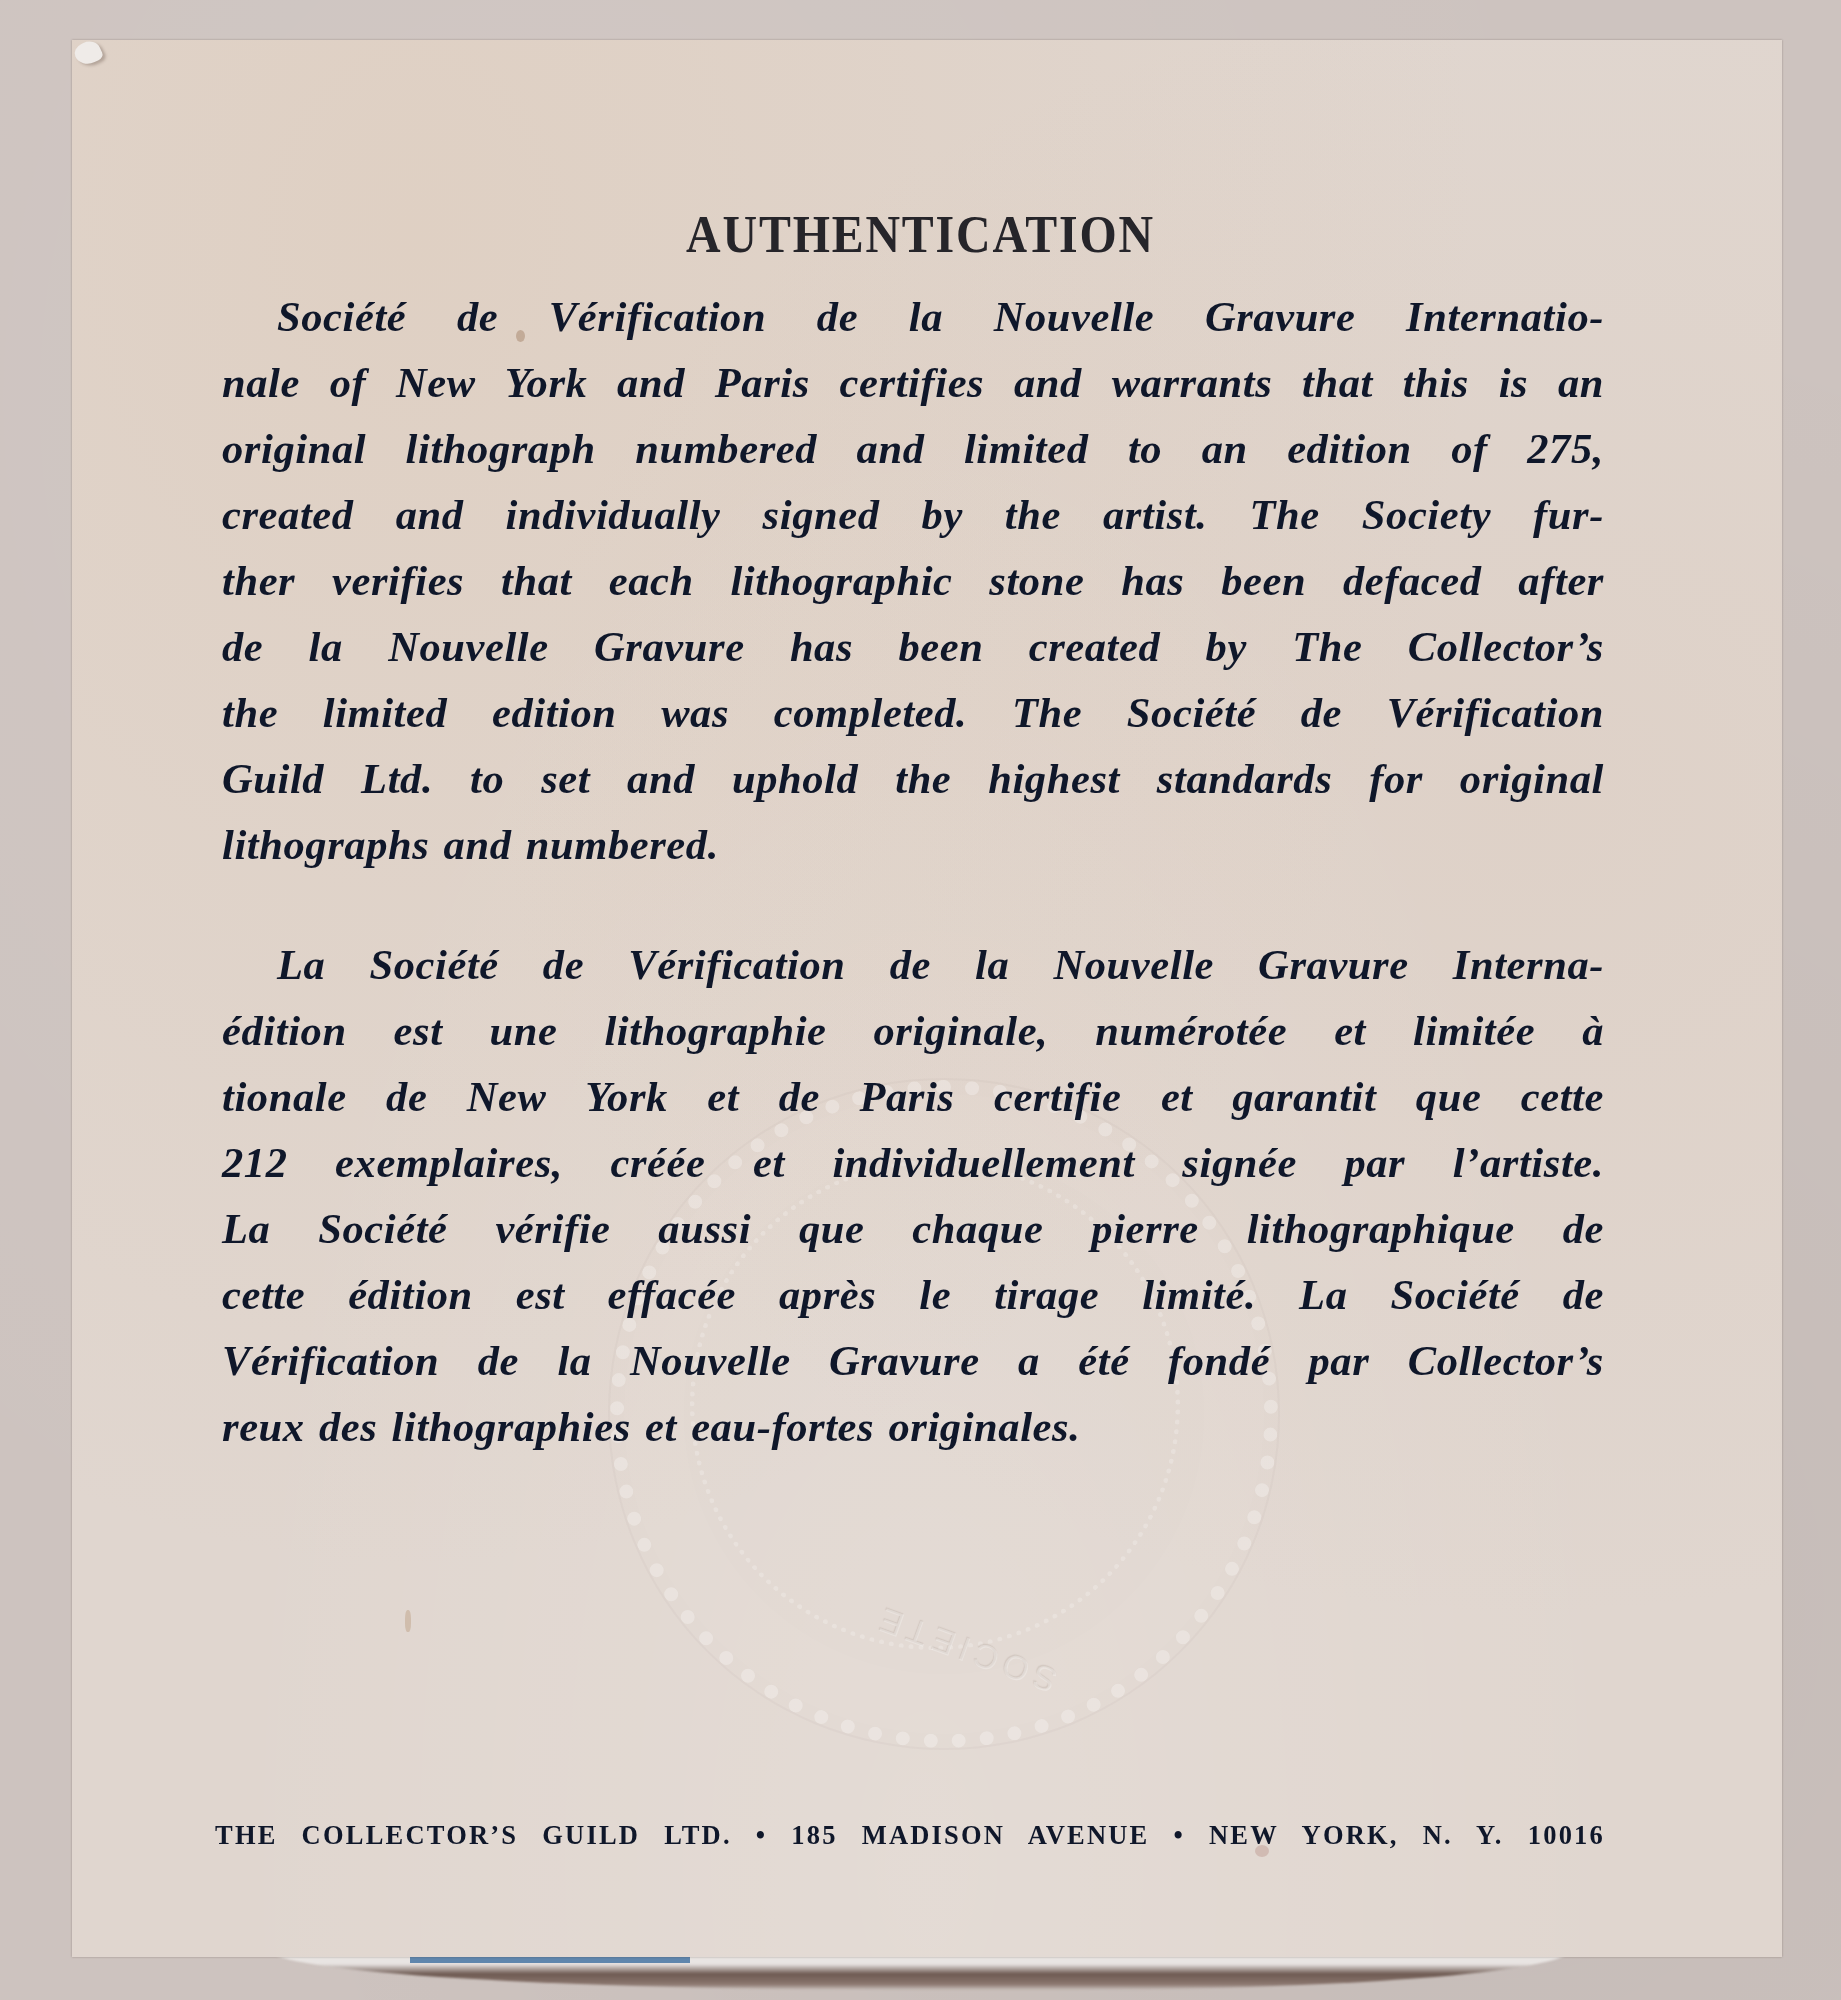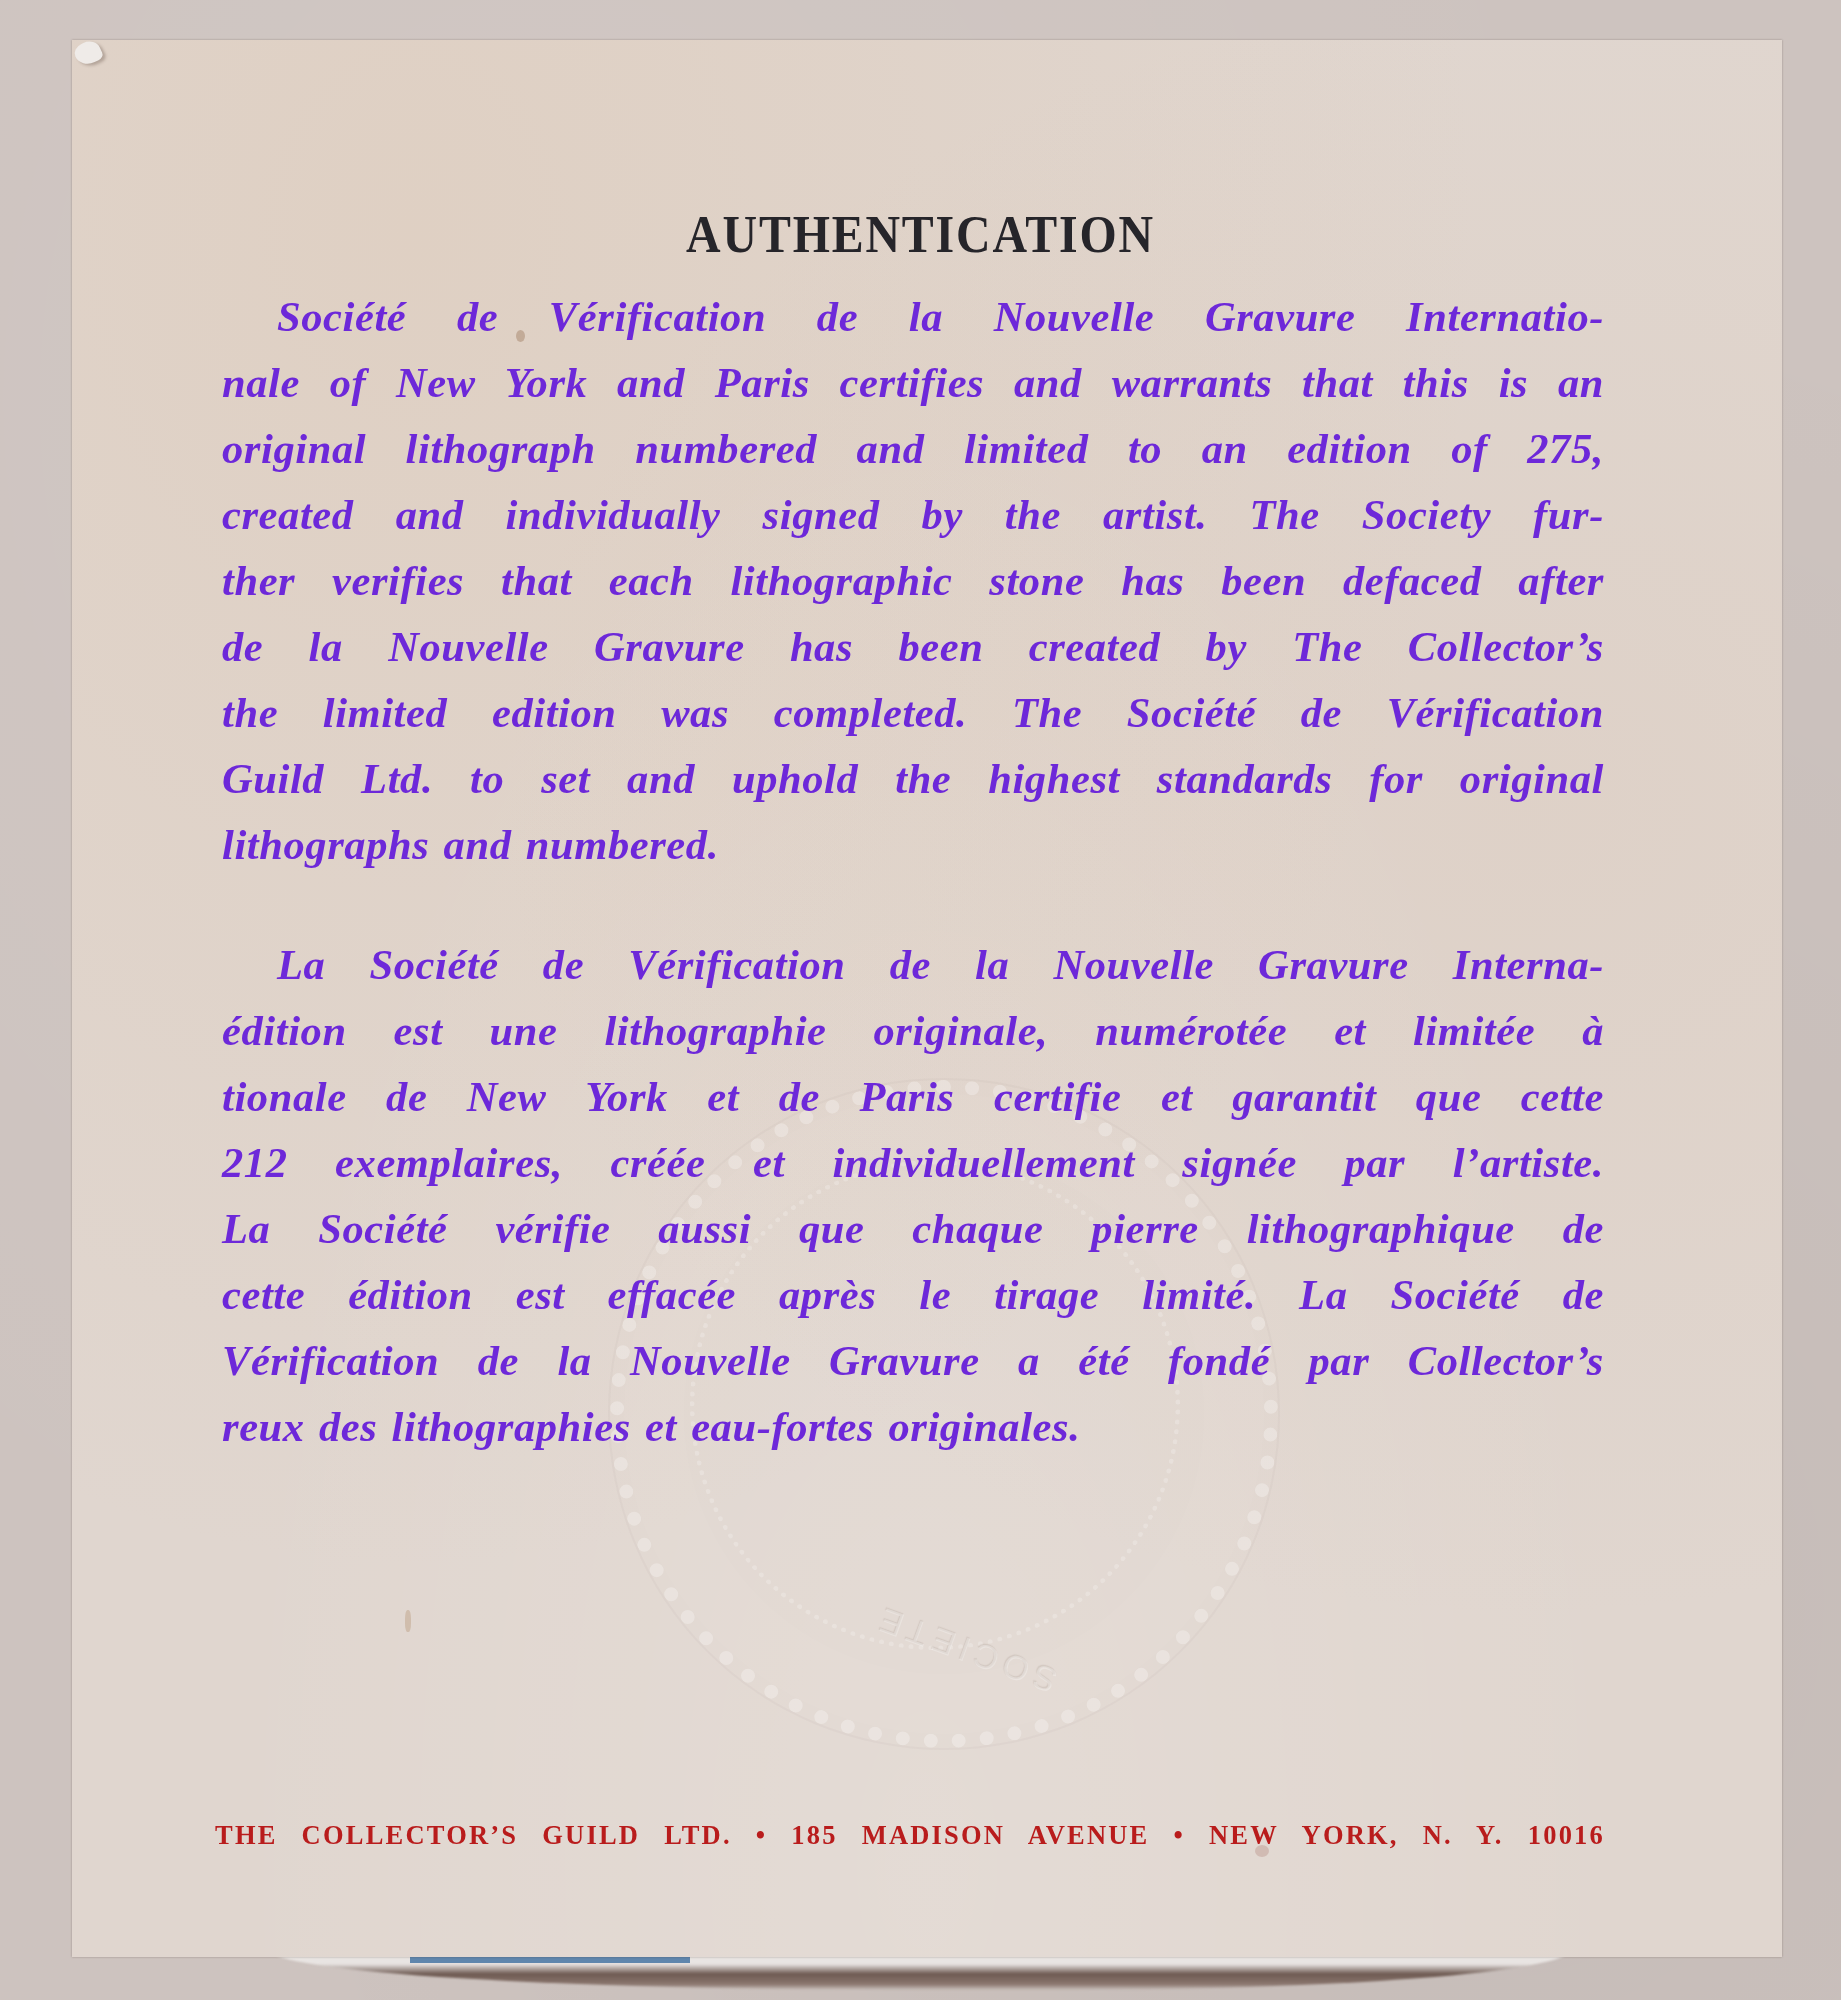--- a/index.html
+++ b/index.html
@@ -65,21 +65,21 @@
     font-size: 52px;
     font-weight: bold;
     color: #26252a;
     letter-spacing: 2px;
     transform: scaleX(0.92);
   }
   .para {
     position: absolute;
     left: 222px;
     width: 1382px;
-    color: #6d28d9;
+    color: #0f172a;
     font-style: italic;
     font-weight: bold;
     font-size: 42.5px;
     line-height: 66px;
     text-align: justify;
     letter-spacing: 0.6px;
     word-spacing: 3px;
   }
   .para .line {
     display: block;
@@ -95,21 +95,21 @@
   }
   .para-en { top: 284px; }
   .para-fr { top: 932px; }
   .footer {
     position: absolute;
     left: 215px;
     top: 1820px;
     width: 1390px;
     font-size: 26.5px;
     font-weight: bold;
-    color: #b91c1c;
+    color: #0f172a;
     letter-spacing: 2.2px;
     white-space: nowrap;
     text-align: justify;
     text-align-last: justify;
   }
   .seal {
     position: absolute;
     left: 610px;
     top: 1080px;
     width: 640px;

